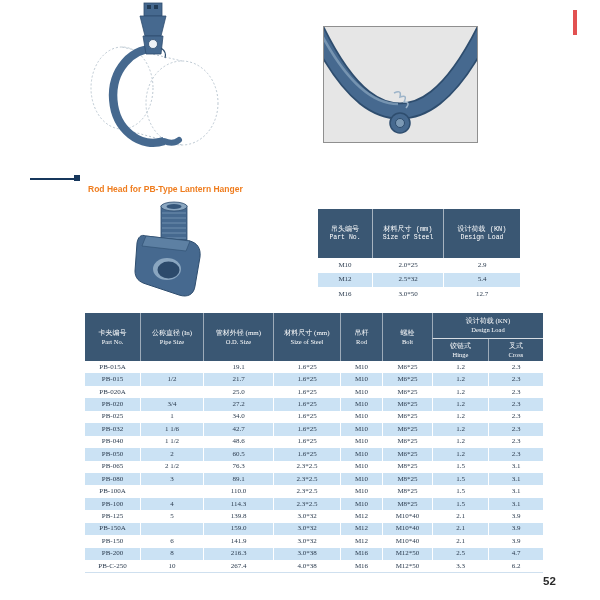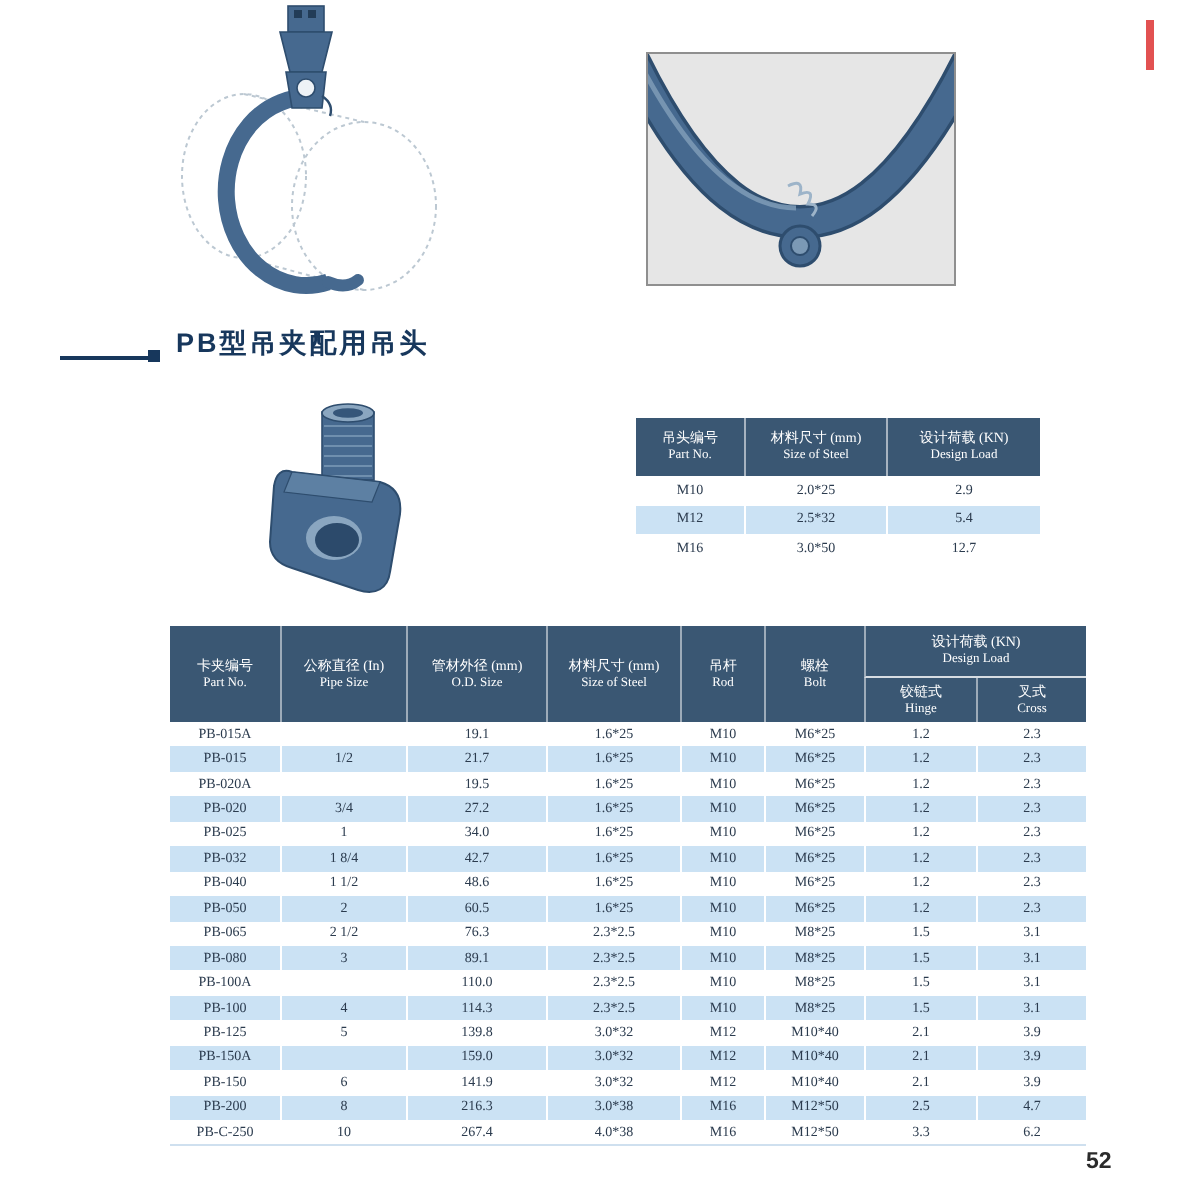--- a/index.html
+++ b/index.html
@@ -26,21 +26,21 @@
   
   table { border-collapse:separate; border-spacing:0; table-layout:fixed; }
   th { background:#3a5773; color:#fff; font-weight:normal; text-align:center; vertical-align:middle; }
   th .zh { display:block; font-size:7px; line-height:9px; }
   th .en { display:block; font-size:6.5px; line-height:8px; }
   td { font-size:7px; text-align:center; color:#2b3b4e; line-height:1; }
   tbody tr:nth-child(even) td { background:#cbe2f4; }
 
   
   .head-table { position:absolute; left:318px; top:209px; width:202px; }
-  .head-table th { padding:6px 0; border-left:1px solid rgba(255,255,255,.55); }
+  .head-table th { padding:16px 0; border-left:1px solid rgba(255,255,255,.55);font-family:Liberation Mono, monospace; }
   .head-table th:first-child { border-left:none; }
   .head-table td { height:14.6px; border-left:1.5px solid #fff; }
   .head-table td:first-child { border-left:none; }
 
   
   .clamp-table { position:absolute; left:85px; top:313px; width:458px; border-bottom:1px solid #cfe0ef; }
   .clamp-table thead th { border-left:1px solid rgba(255,255,255,.5); }
   .clamp-table thead tr:first-child th:first-child { border-left:none; }
   .clamp-table th.main { height:48px; }
   .clamp-table th.group { height:26px; border-bottom:1px solid rgba(255,255,255,.8); }
@@ -86,21 +86,21 @@
         <circle cx="76" cy="96" r="10" fill="#46698f" stroke="#2e4d6e" stroke-width="1.5"></circle>
         <circle cx="76" cy="96" r="4.5" fill="#7b99b5" stroke="#2e4d6e" stroke-width="1"></circle>
       </g>
     </svg>
   </div>
 
   <div class="red-mark"></div>
 
   <div class="title-line"></div>
   <div class="title-dot"></div>
-  <div class="title-zh">PB型吊夹配用吊头</div>
+  <div class="title-en">Rod Head for PB-Type Lantern Hanger</div>
 
   <svg class="rodhead-drawing" width="130" height="102" viewBox="0 0 130 102">
     <g>
       <rect x="55" y="6" width="26" height="34" fill="#46698f" stroke="#2e4d6e" stroke-width="0.8"></rect>
       <g stroke="#6f8fae" stroke-width="1">
         <path d="M 56 13 L 80 13"></path>
           <path d="M 56 18 L 80 18"></path>
           <path d="M 56 23 L 80 23"></path>
         <path d="M 56 28 L 80 28"></path>
           <path d="M 56 33 L 80 33"></path>
@@ -228,21 +228,21 @@
           <td>21.7</td>
           <td>1.6*25</td>
           <td>M10</td>
           <td>M6*25</td>
           <td>1.2</td>
           <td>2.3</td>
         </tr>
         <tr>
           <td>PB-020A</td>
           <td></td>
-          <td>19.5</td>
+          <td>25.0</td>
           <td>1.6*25</td>
           <td>M10</td>
           <td>M6*25</td>
           <td>1.2</td>
           <td>2.3</td>
         </tr>
         <tr>
           <td>PB-020</td>
           <td>3/4</td>
           <td>27.2</td>
@@ -257,21 +257,21 @@
           <td>1</td>
           <td>34.0</td>
           <td>1.6*25</td>
           <td>M10</td>
           <td>M6*25</td>
           <td>1.2</td>
           <td>2.3</td>
         </tr>
         <tr>
           <td>PB-032</td>
-          <td>1 8/4</td>
+          <td>1 1/6</td>
           <td>42.7</td>
           <td>1.6*25</td>
           <td>M10</td>
           <td>M6*25</td>
           <td>1.2</td>
           <td>2.3</td>
         </tr>
         <tr>
           <td>PB-040</td>
           <td>1 1/2</td>

